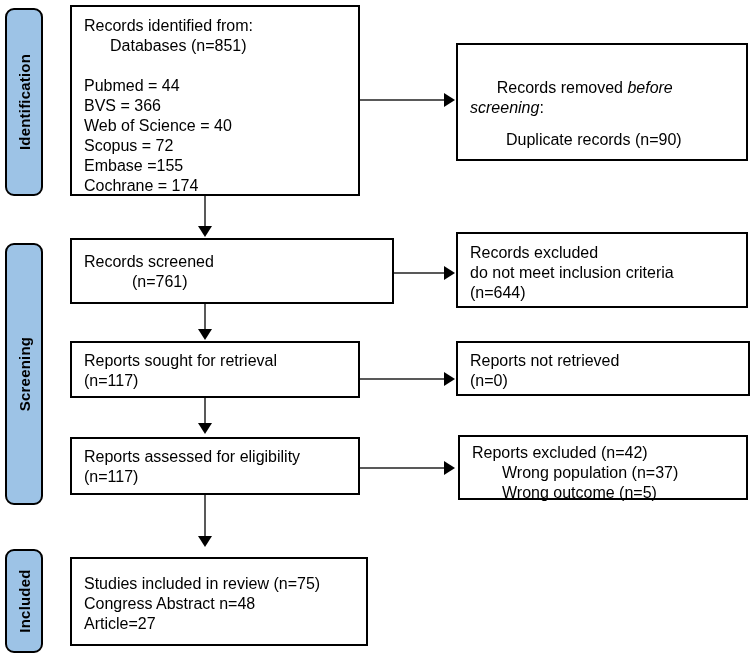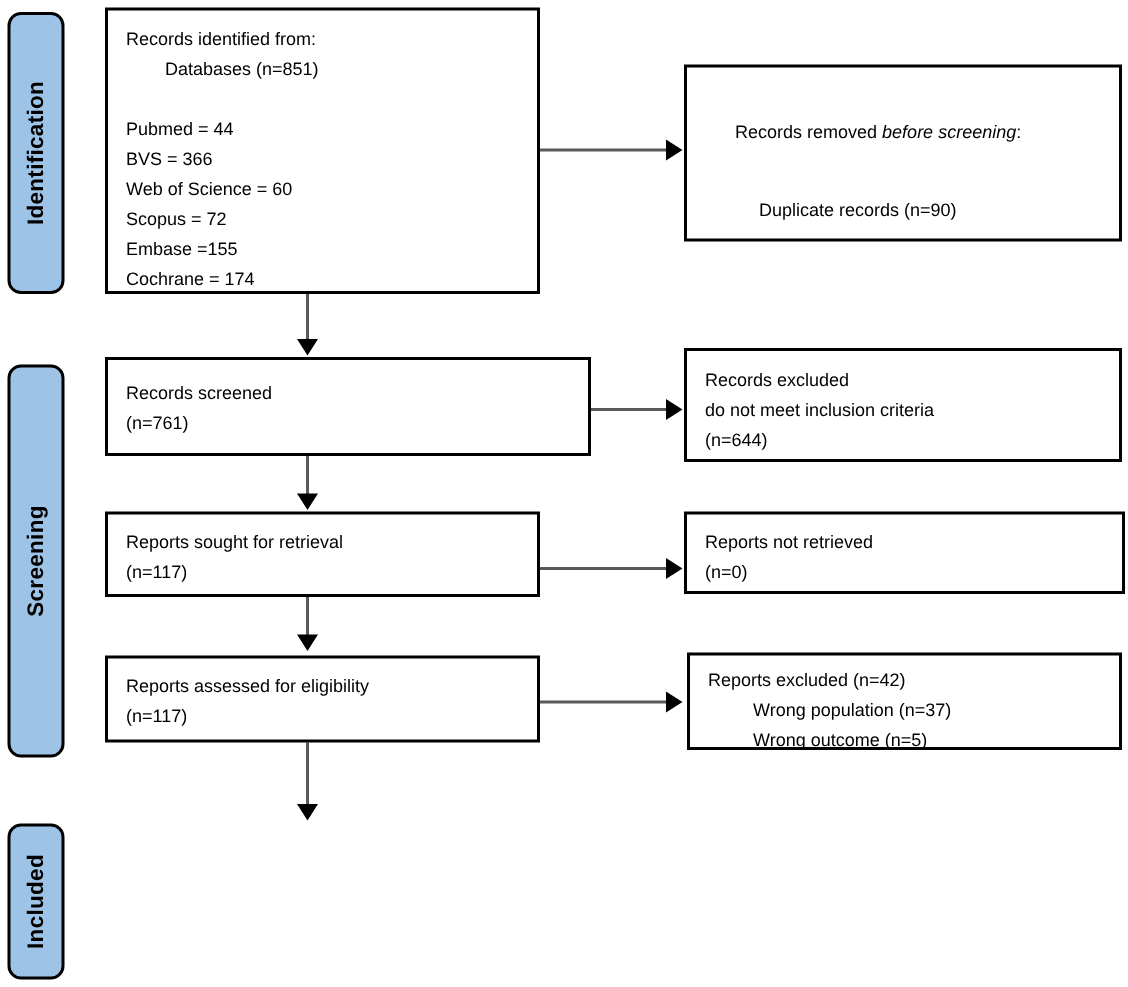--- a/index.html
+++ b/index.html
@@ -43,21 +43,21 @@
   .flow-box {
     position: absolute;
     background: #ffffff;
     border: 2px solid #000000;
     box-sizing: border-box;
   }
   .flow-box .box-text {
     position: absolute;
     left: 12px;
     right: 24px;
-    font-size: 12px;
+    font-size: 16px;
     line-height: 20.5px;
     color: #000000;
     white-space: pre-wrap;
   }
   .italic { font-style: italic; }
 
   
   .v-line {
     position: absolute;
     width: 2px;
@@ -124,41 +124,46 @@
   <div class="arrow-down" style="left:198px; top:536px;"></div>
 
   <div class="h-line" style="left:360px; top:467px; width:86px;"></div>
   <div class="arrow-right" style="left:444px; top:461px;"></div>
 
   <div class="flow-box" style="left:70px; top:5px; width:290px; height:191px;">
     <div class="box-text" style="top:9px;">Records identified from:</div>
     <div class="box-text" style="top:29px; padding-left:26px;">Databases (n=851)</div>
     <div class="box-text" style="top:69px;">Pubmed = 44</div>
     <div class="box-text" style="top:89px;">BVS = 366</div>
-    <div class="box-text" style="top:109px;">Web of Science = 60</div>
+    <div class="box-text" style="top:109px;">Web of Science = 40</div>
     <div class="box-text" style="top:129px;">Scopus = 72</div>
     <div class="box-text" style="top:149px;">Embase =155</div>
     <div class="box-text" style="top:169px;">Cochrane = 174</div>
   </div>
 
   <div class="flow-box" style="left:70px; top:238px; width:324px; height:66px;">
     <div class="box-text" style="top:12px;">Records screened</div>
-    <div class="box-text" style="top:32px;">(n=761)</div>
+    <div class="box-text" style="top:32px;margin-left:48px;">(n=761)</div>
   </div>
 
   <div class="flow-box" style="left:70px; top:341px; width:290px; height:57px;">
     <div class="box-text" style="top:8px;">Reports sought for retrieval</div>
     <div class="box-text" style="top:28px;">(n=117)</div>
   </div>
 
   <div class="flow-box" style="left:70px; top:437px; width:290px; height:58px;">
     <div class="box-text" style="top:8px;">Reports assessed for eligibility</div>
     <div class="box-text" style="top:28px;">(n=117)</div>
   </div>
 
+  <div class="flow-box" style="left:70px; top:557px; width:298px; height:89px;">
+    <div class="box-text" style="top:15px;">Studies included in review (n=75)</div>
+    <div class="box-text" style="top:35px;">Congress Abstract n=48</div>
+    <div class="box-text" style="top:55px;">Article=27</div>
+  </div>
 
   <div class="flow-box" style="left:456px; top:43px; width:292px; height:118px;">
     <div class="box-text" style="top:12px;">
       <span>Records removed </span><span class="italic">before screening</span><span>:</span>
     </div>
     <div class="box-text" style="top:72px; padding-left:36px;margin-top:13px;">Duplicate records (n=90)</div>
   </div>
 
   <div class="flow-box" style="left:456px; top:232px; width:292px; height:76px;">
     <div class="box-text" style="top:9px;">Records excluded</div>

